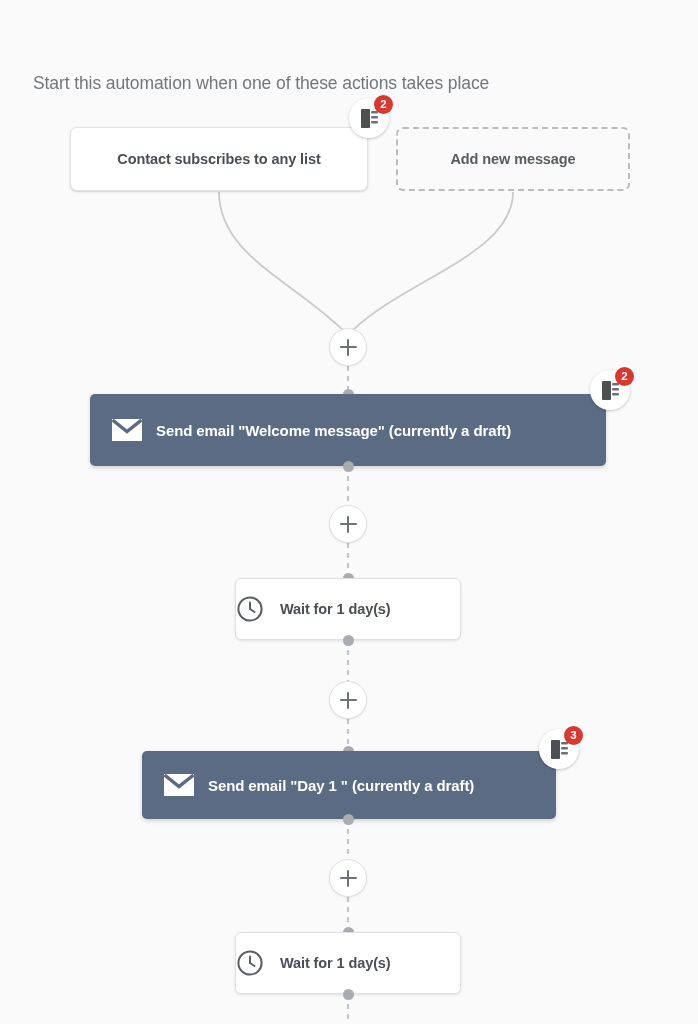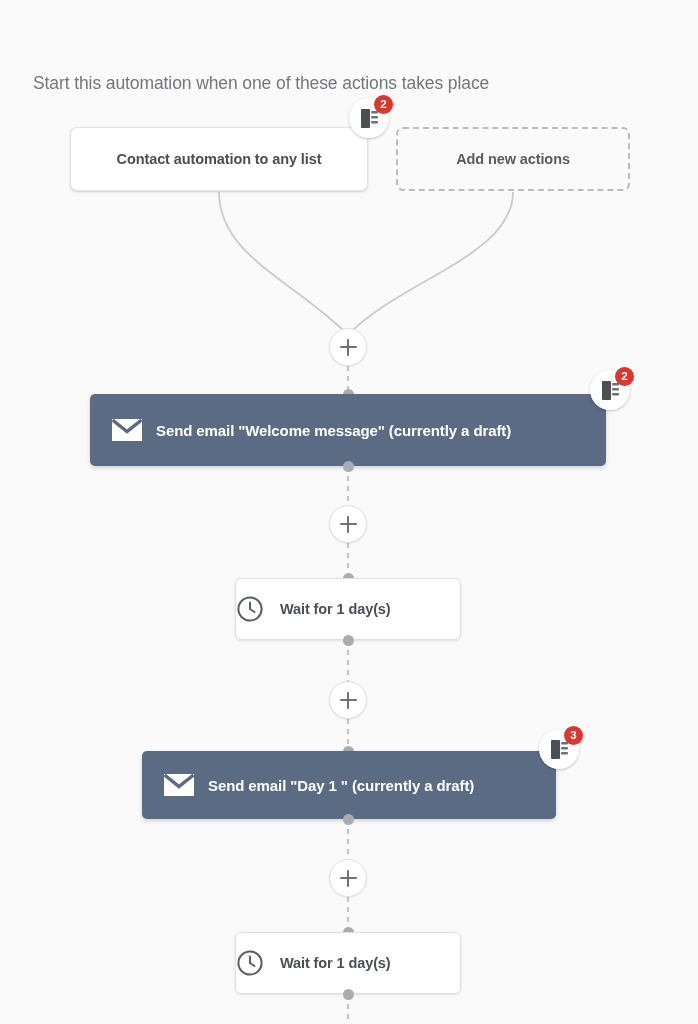--- a/index.html
+++ b/index.html
@@ -207,25 +207,25 @@
     <line x1="348" y1="427" x2="348" y2="466" stroke="#c3c6ca" stroke-width="2.2" stroke-dasharray="5 5"></line>
     <line x1="348" y1="504" x2="348" y2="540" stroke="#c3c6ca" stroke-width="2.2" stroke-dasharray="5 5"></line>
     <line x1="348" y1="601" x2="348" y2="642" stroke="#c3c6ca" stroke-width="2.2" stroke-dasharray="5 5"></line>
     <line x1="348" y1="680" x2="348" y2="713" stroke="#c3c6ca" stroke-width="2.2" stroke-dasharray="5 5"></line>
     <line x1="348" y1="780" x2="348" y2="820" stroke="#c3c6ca" stroke-width="2.2" stroke-dasharray="5 5"></line>
     <line x1="348" y1="858" x2="348" y2="894" stroke="#c3c6ca" stroke-width="2.2" stroke-dasharray="5 5"></line>
     <line x1="348" y1="955" x2="348" y2="994" stroke="#c3c6ca" stroke-width="2.2" stroke-dasharray="5 5"></line>
   </svg>
 
   <div class="trigger trigger-solid">
-    <span>Contact automation to any list</span>
+    <span>Contact subscribes to any list</span>
   </div>
 
   <div class="trigger trigger-dashed">
-    <span>Add new actions</span>
+    <span>Add new message</span>
   </div>
 
   <div class="badge-pin badge-1">
     <svg class="badge-doc-icon" viewBox="0 0 17 19" xmlns="http://www.w3.org/2000/svg">
       <rect x="0" y="0" width="9" height="19" rx="1" fill="#4c4f53"></rect>
       <rect x="10" y="2" width="7" height="2.4" rx="1" fill="#6d7176"></rect>
       <rect x="10" y="7" width="7" height="2.4" rx="1" fill="#6d7176"></rect>
       <rect x="10" y="12" width="7" height="2.4" rx="1" fill="#6d7176"></rect>
     </svg>
     <span class="badge-count">2</span>

